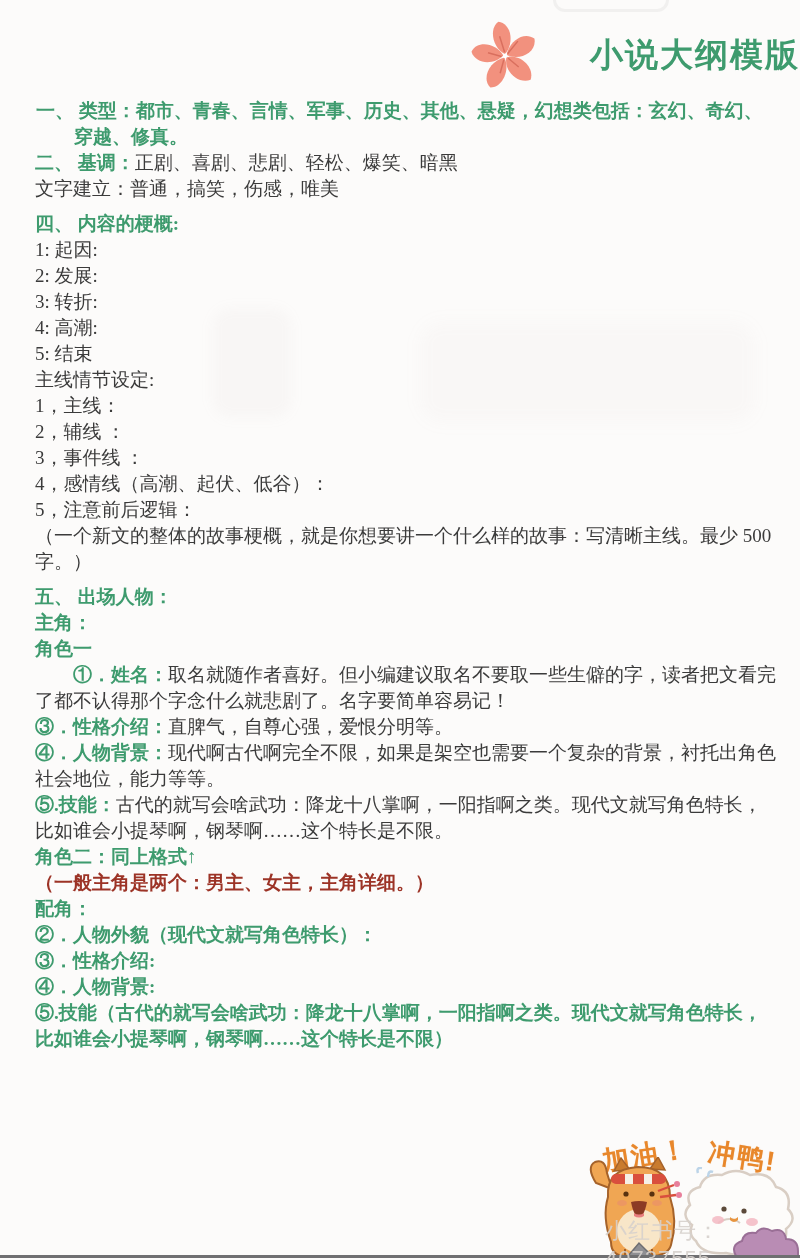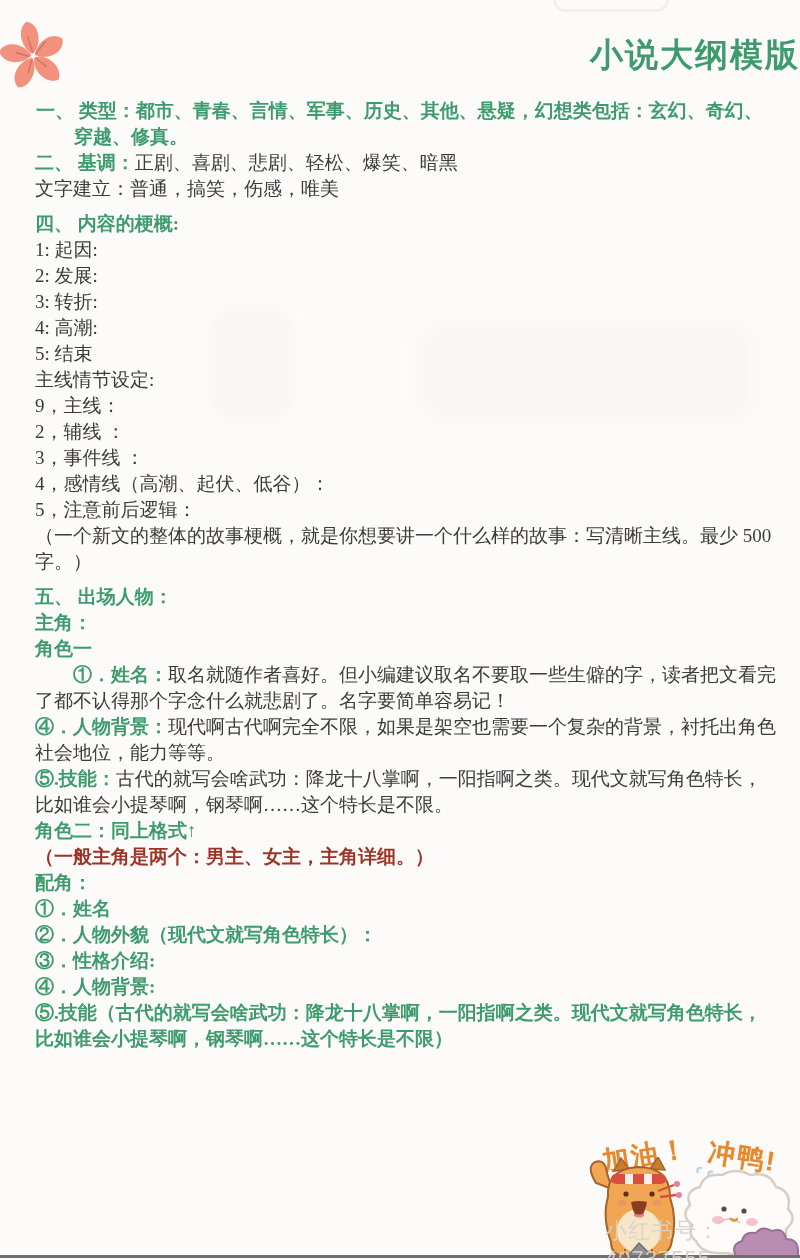--- a/index.html
+++ b/index.html
@@ -4,21 +4,21 @@
 <style>
   * { margin:0; padding:0; box-sizing:border-box; }
   html,body { width:800px; }
   body {
     width:800px; height:1260px; position:relative; overflow:hidden;
     background:var(--bg,#fcfbfa);
     font-family:"Liberation Serif", serif;
   }
   
   .header {
-    display:flex; justify-content:space-between; align-items:center;
+    display:flex; justify-content:flex-end; align-items:center;
     gap:46px; padding-top:18px; height:92px;
   }
   .flower { width:66px; height:72px; flex:0 0 auto; transform:rotate(-8deg); }
   .title {
     font-size:33px; font-weight:bold; color:var(--green);
     letter-spacing:2px; margin-left:6px;
   }
   
   .doc { padding-top:6px; }
   .line {
@@ -97,36 +97,36 @@
     <p class="line hang"><span class="g">一、 类型：都市、青春、言情、军事、历史、其他、悬疑，幻想类包括：玄幻、奇幻、穿越、修真。</span></p>
     <p class="line"><span class="g">二、 基调：</span><span class="k">正剧、喜剧、悲剧、轻松、爆笑、暗黑</span></p>
     <p class="line ind"><span class="k">文字建立：普通，搞笑，伤感，唯美</span></p>
     <p class="line gap"><span class="g">四、 内容的梗概:</span></p>
     <p class="line"><span class="k">1: 起因:</span></p>
     <p class="line"><span class="k">2: 发展:</span></p>
     <p class="line"><span class="k">3: 转折:</span></p>
     <p class="line"><span class="k">4: 高潮:</span></p>
     <p class="line"><span class="k">5: 结束</span></p>
     <p class="line"><span class="k">主线情节设定:</span></p>
-    <p class="line"><span class="k">9，主线：</span></p>
+    <p class="line"><span class="k">1，主线：</span></p>
     <p class="line"><span class="k">2，辅线 ：</span></p>
     <p class="line"><span class="k">3，事件线 ：</span></p>
     <p class="line"><span class="k">4，感情线（高潮、起伏、低谷）：</span></p>
     <p class="line"><span class="k">5，注意前后逻辑：</span></p>
     <p class="line"><span class="k">（一个新文的整体的故事梗概，就是你想要讲一个什么样的故事：写清晰主线。最少 500 字。）</span></p>
     <p class="line gap"><span class="g">五、 出场人物：</span></p>
     <p class="line ind"><span class="g">主角：</span></p>
     <p class="line ind"><span class="g">角色一</span></p>
     <p class="line pi"><span class="g">①．姓名：</span><span class="k">取名就随作者喜好。但小编建议取名不要取一些生僻的字，读者把文看完了都不认得那个字念什么就悲剧了。名字要简单容易记！</span></p>
+    <p class="line"><span class="g">③．性格介绍：</span><span class="k">直脾气，自尊心强，爱恨分明等。</span></p>
     <p class="line"><span class="g">④．人物背景：</span><span class="k">现代啊古代啊完全不限，如果是架空也需要一个复杂的背景，衬托出角色社会地位，能力等等。</span></p>
     <p class="line"><span class="g">⑤.技能：</span><span class="k">古代的就写会啥武功：降龙十八掌啊，一阳指啊之类。现代文就写角色特长，比如谁会小提琴啊，钢琴啊……这个特长是不限。</span></p>
     <p class="line ind"><span class="g">角色二：同上格式↑</span></p>
     <p class="line"><span class="r">（一般主角是两个：男主、女主，主角详细。）</span></p>
     <p class="line"><span class="g">配角：</span></p>
-    <p class="line"><span class="g">①．姓名</span></p>
     <p class="line"><span class="g">②．人物外貌（现代文就写角色特长）：</span></p>
     <p class="line"><span class="g">③．性格介绍:</span></p>
     <p class="line"><span class="g">④．人物背景:</span></p>
     <p class="line"><span class="g">⑤.技能（古代的就写会啥武功：降龙十八掌啊，一阳指啊之类。现代文就写角色特长，比如谁会小提琴啊，钢琴啊……这个特长是不限）</span></p>
   </div>
 
 <div class="sticker">
   <span class="cheer cheer-left">加油！</span>
   <span class="cheer cheer-right">冲鸭!</span>
 

